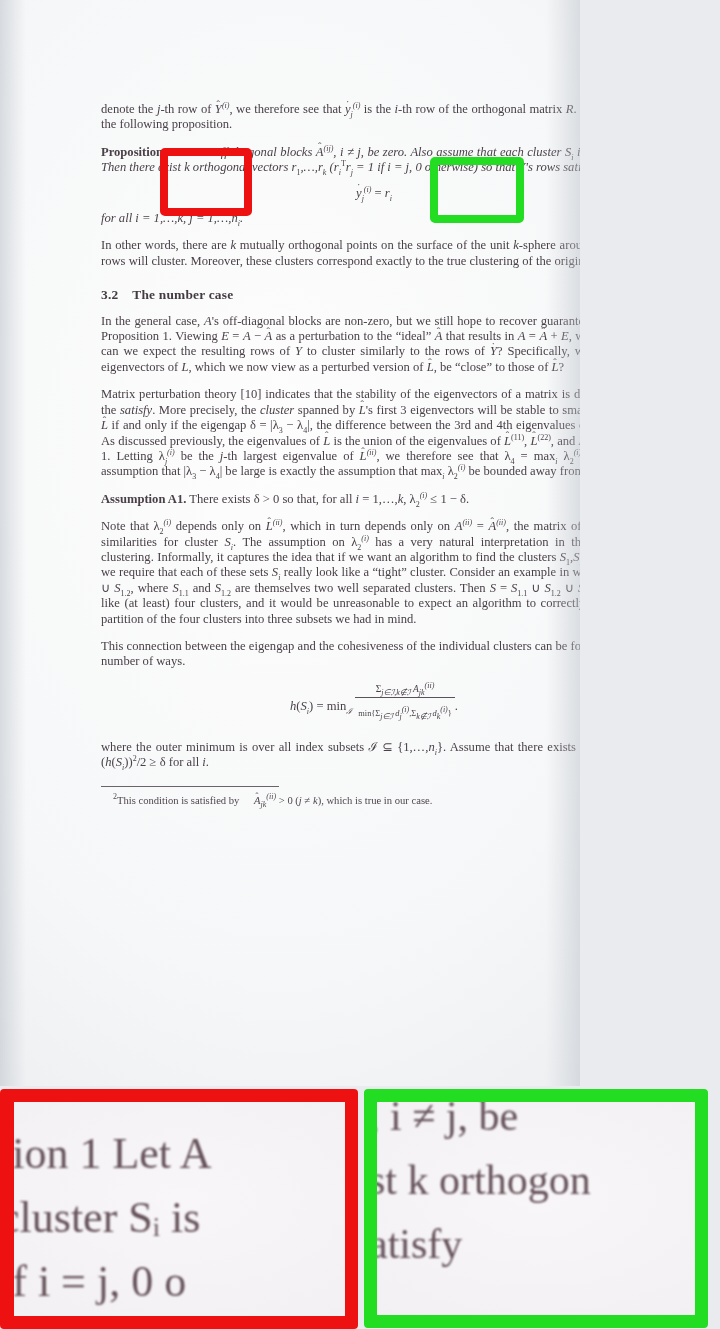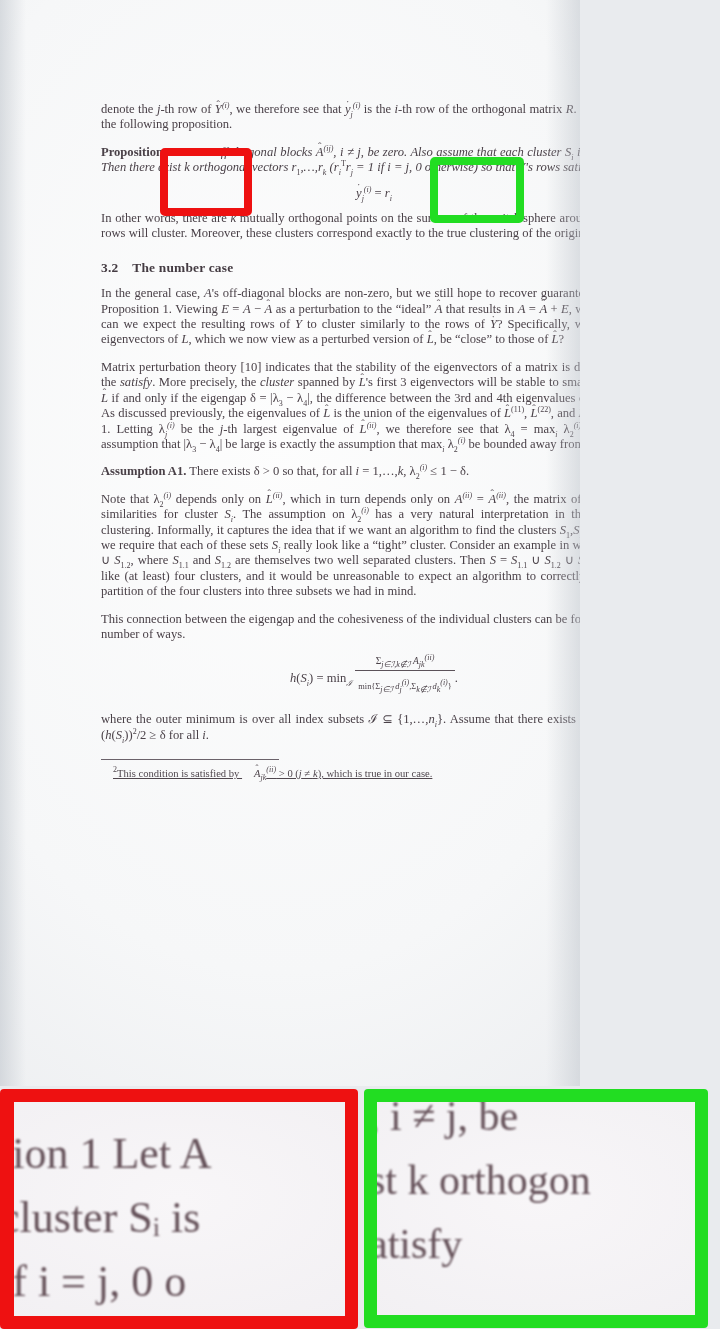--- a/index.html
+++ b/index.html
@@ -110,21 +110,20 @@
     height: 1px;
     background: #6b626a;
     margin: 16px 0 7px 0;
   }
   .footnote {
     font-size: 10.6px;
     line-height: 13px;
     color: #4f464d;
     text-indent: 12px;
     margin: 0;
-    text-decoration: underline;
   }
 
   
   .annot-box {
     position: absolute;
     box-sizing: border-box;
     border-radius: 5px;
     pointer-events: none;
   }
   #annot-red {
@@ -220,20 +219,24 @@
       = 1 if <span class="m">i</span> = <span class="m">j</span>, 0 otherwise) so that
       <span class="hatchar"><span class="hat">ˆ</span><span class="m">Y</span></span>'s rows satisfy</span>
     </p>
 
     <div class="eq">
       <span class="hatchar"><span class="hat">˙</span><span class="m">y</span></span><sub class="si">j</sub><sup class="si">(i)</sup>
       = <span class="m">r</span><sub class="si">i</sub>
       <span class="eqnum">(4)</span>
     </div>
 
+    <p class="para">
+      <span class="it">for all <span class="m">i</span> = 1,…,<span class="m">k</span>,
+      <span class="m">j</span> = 1,…,<span class="m">n</span><sub class="si">i</sub>.</span>
+    </p>
 
     <p class="para">
       In other words, there are <span class="m">k</span> mutually orthogonal points on the surface of the unit
       <span class="m">k</span>-sphere around which
       <span class="hatchar"><span class="hat">˙</span><span class="m">Y</span></span>'s rows will cluster. Moreover, these clusters correspond
       exactly to the true clustering of the original data.
     </p>
 
     <h2 class="section">
       <span class="num">3.2</span><span>The number case</span>

